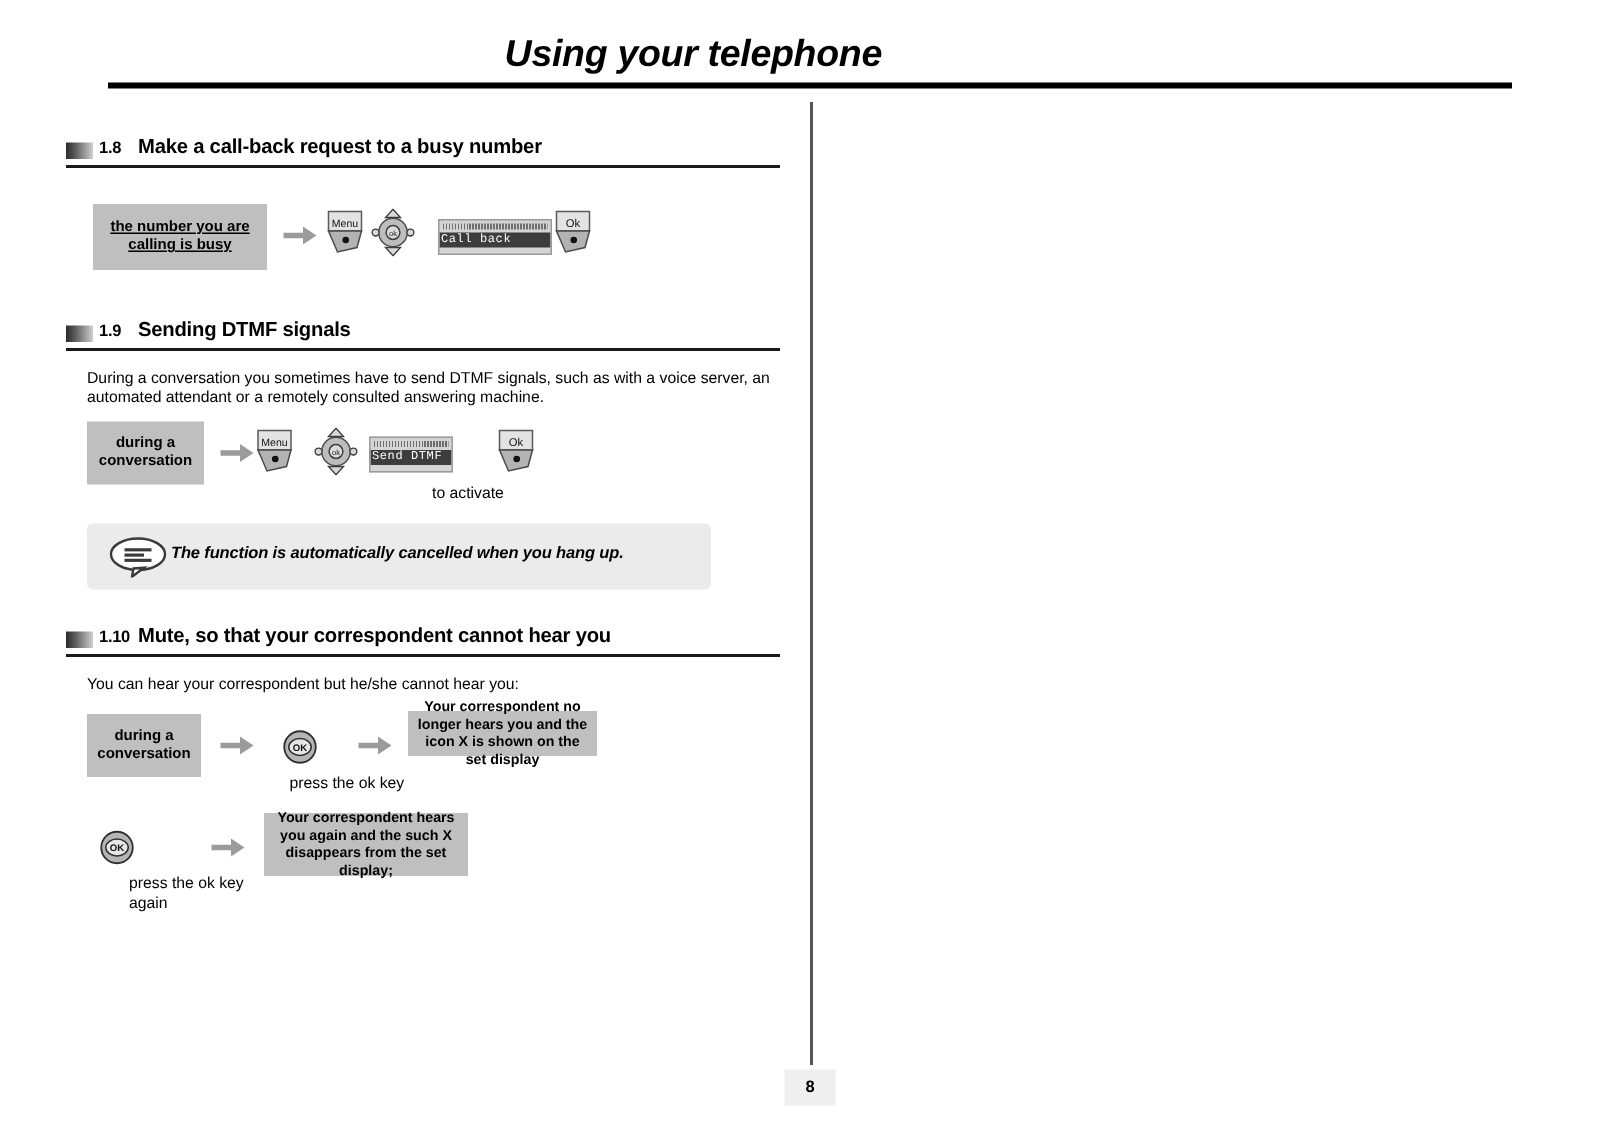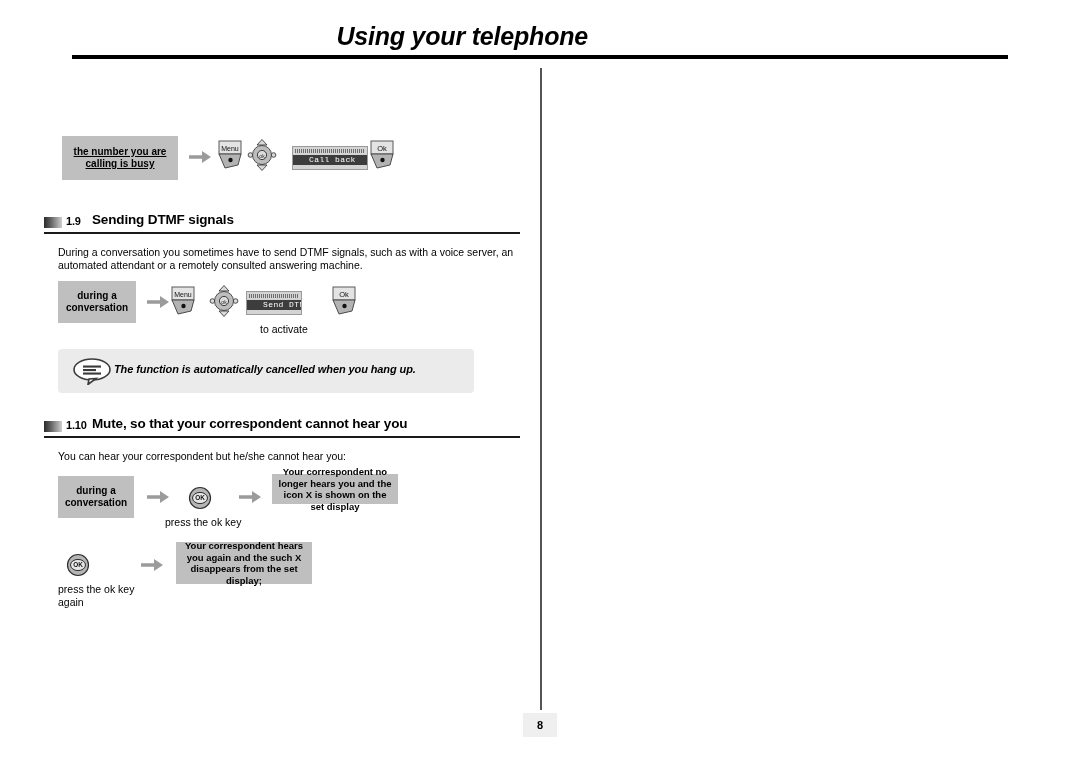--- a/index.html
+++ b/index.html
@@ -135,20 +135,21 @@
     position: absolute;
     width: 24px;
     height: 18px;
   }
   .caption {
     position: absolute;
     font-size: 10.5px;
     line-height: 13px;
     color: #000000;
     white-space: pre-line;
+    margin-left: 28px;
   }
 
   
   .softkey {
     position: absolute;
     width: 28px;
     height: 30px;
   }
 
   
@@ -187,21 +188,21 @@
     position: absolute;
     left: 0;
     top: 8px;
     right: 0;
     height: 10px;
     background: #3d3d3d;
     color: #ffffff;
     font-family: "Liberation Mono", monospace;
     font-size: 8px;
     line-height: 10px;
-    padding-left: 16px;
+    padding-left: 1px;
     box-sizing: border-box;
     letter-spacing: 0.4px;
     white-space: nowrap;
   }
 
   
   #note-box {
     position: absolute;
     left: 58px;
     top: 281px;
@@ -250,20 +251,26 @@
 
 <div id="page-header">
   <div id="page-title">Using your telephone</div>
   <div id="header-rule"></div>
 </div>
 
 <div id="column-divider"></div>
 
 <div id="content-column">
 
+  <div class="section-head" style="top:24px;">
+    <div class="sec-marker"></div>
+    <div class="sec-num">1.8</div>
+    <div class="sec-title">Make a call-back request to a busy number</div>
+    <div class="sec-rule"></div>
+  </div>
 
   <div class="gray-box" style="left:62px; top:68px; width:116px; height:44px;text-decoration:underline;">the number you are calling is busy</div>
 
   <div class="arrow" style="left:188px; top:80px;">
     <svg viewBox="0 0 24 18" width="24" height="18" aria-hidden="true">
       <path d="M1 7.2 H14 V3 L23 9 L14 15 V10.8 H1 Z" fill="#9b9b9b"></path>
     </svg>
   </div>
 
   <div class="softkey" style="left:216px; top:72px;">

